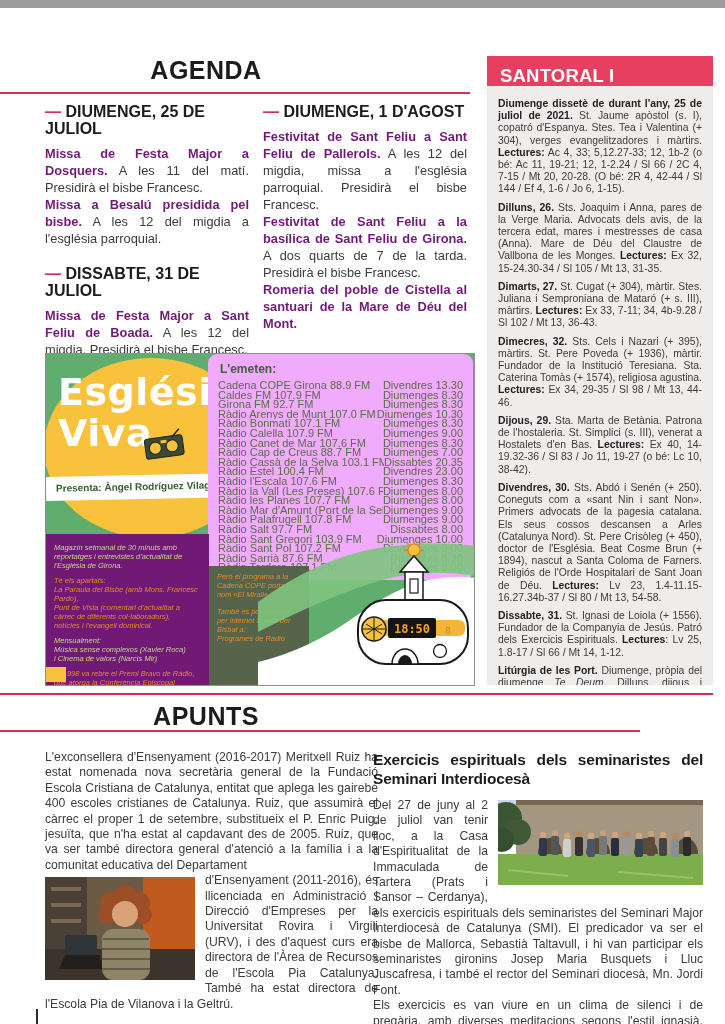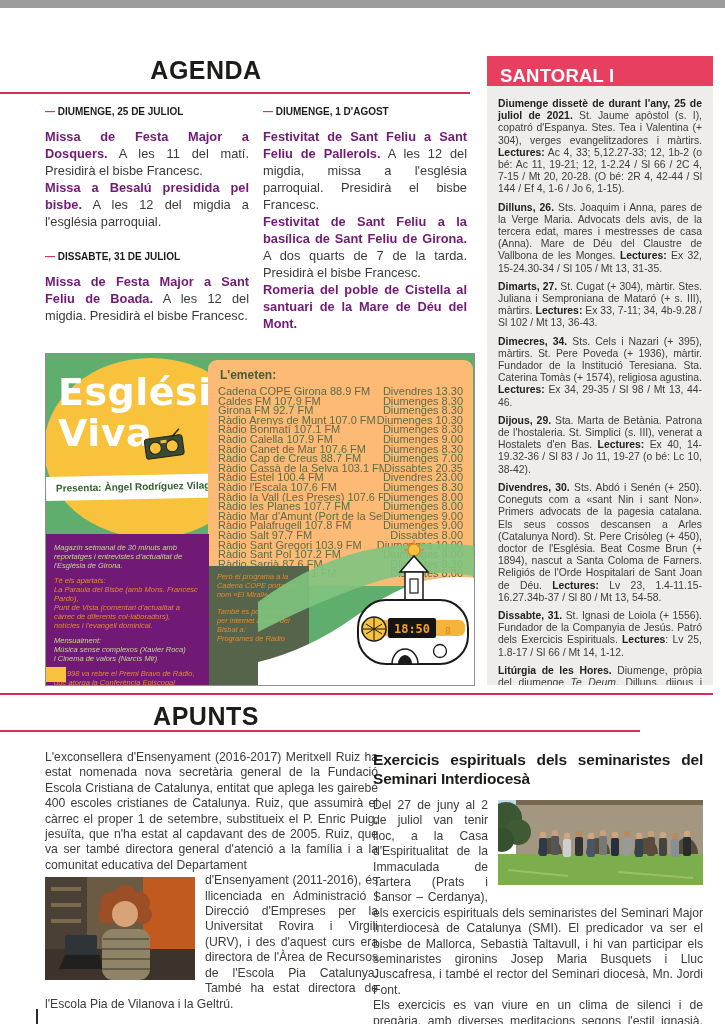--- a/index.html
+++ b/index.html
@@ -3,21 +3,21 @@
 <meta charset="utf-8">
 <style>
   html,body{margin:0;padding:0;background:#9b9b9b;}
   .page{position:relative;width:725px;height:1024px;margin:8px auto;background:#fff;
         font-family:"Liberation Sans",sans-serif;color:#3b3b3a;overflow:hidden;padding-left:46px;}
   
   .big-head{position:absolute;font-size:25px;font-weight:bold;color:#1c1c1b;letter-spacing:.5px;text-align:center;}
   .rule{position:absolute;height:2px;background:#d62e55;}
   
   .agenda-col{position:absolute;top:95px;width:204px;font-size:12.8px;line-height:17px;text-align:justify;}
-  .date-header{font-size:10px;font-weight:bold;color:#1c1c1b;margin:0 0 8px;text-align:left;}
+  .date-header{font-size:16px;font-weight:bold;color:#1c1c1b;margin:0 0 8px;text-align:left;}
   .date-header .dash{color:#d62e55;}
   .agenda-item{margin:0;}
   .agenda-item b{color:#701a75;}
   .sect-gap{margin-top:18px !important;}
   
   .sant-box{position:absolute;left:487px;top:48px;width:226px;height:40px;background:#e63f5f;
             color:#fff;font-weight:bold;font-size:18.5px;line-height:40px;padding-left:13px;box-sizing:border-box;letter-spacing:.2px;}
   .sant-panel{position:absolute;left:487px;top:78px;width:226px;height:599px;background:#efecec;
               box-sizing:border-box;padding:12px 11px 8px;overflow:hidden;
               font-size:10.4px;line-height:12.2px;text-align:justify;color:#3c3c3b;}
@@ -25,21 +25,21 @@
   .sant-entry b{color:#222;}
   
   .ad{position:absolute;left:45px;top:345px;width:430px;height:333px;background:#5fae6e;
       border:1px solid #8f8f8f;box-sizing:border-box;overflow:hidden;}
   .ad-circle{position:absolute;left:-2px;top:4px;width:214px;height:180px;border-radius:50%;background:#f8c23d;}
   .ad-title{position:absolute;left:12px;top:18px;font-size:38px;line-height:41px;font-weight:bold;color:#fff;
             font-family:"DejaVu Sans",sans-serif;letter-spacing:.5px;}
   .presenta{position:absolute;left:0;top:121px;width:194px;height:24px;background:#fff;
             border-radius:0 14px 14px 0;transform:rotate(-1.2deg);
             font-size:10px;font-weight:bold;color:#35602f;line-height:24px;padding-left:10px;box-sizing:border-box;white-space:nowrap;}
-  .emeten-panel{position:absolute;left:162px;top:6px;width:265px;height:226px;background:#fdba74;
+  .emeten-panel{position:absolute;left:162px;top:0;width:265px;height:226px;background:#f0abfc;
                 border-radius:9px;box-sizing:border-box;padding:8px 10px 6px;overflow:hidden;}
   .emeten-label{font-size:12px;font-weight:bold;color:#41603a;margin:0 0 5px 2px;}
   .station-row{display:flex;font-size:11px;line-height:9.6px;color:#5b6c4b;white-space:nowrap;}
   .st-name{flex:1 1 auto;overflow:hidden;}
   .st-time{flex:0 0 72px;}
   .dark-rect{position:absolute;left:0;top:180px;width:163px;height:153px;background:#701a75;
              box-sizing:border-box;padding:9px 8px;font-style:italic;}
   .dark-rect p{margin:0 0 6px;font-size:7.5px;line-height:9px;white-space:pre-line;}
   .info-light{color:#c5d88c;}
   .info-orange{color:#e58a2a;}
@@ -79,25 +79,25 @@
       <p class="agenda-item"><b>Romeria del poble de Cistella al santuari de la Mare de Déu del Mont.</b></p>
     </div>
 
   <div class="sant-box">
     <span>SANTORAL I LECTURES</span>
   </div>
   <div class="sant-panel">
       <p class="sant-entry"><b>Diumenge dissetè de durant l'any, 25 de juliol de 2021.</b> St. Jaume apòstol (s. I), copatró d'Espanya. Stes. Tea i Valentina (+ 304), verges evangelitzadores i màrtirs. <b>Lectures:</b> Ac 4, 33; 5,12.27-33; 12, 1b-2 (o bé: Ac 11, 19-21; 12, 1-2.24 / Sl 66 / 2C 4, 7-15 / Mt 20, 20-28. (O bé: 2R 4, 42-44 / Sl 144 / Ef 4, 1-6 / Jo 6, 1-15).</p>
       <p class="sant-entry"><b>Dilluns, 26.</b> Sts. Joaquim i Anna, pares de la Verge Maria. Advocats dels avis, de la tercera edat, mares i mestresses de casa (Anna). Mare de Déu del Claustre de Vallbona de les Monges. <b>Lectures:</b> Ex 32, 15-24.30-34 / Sl 105 / Mt 13, 31-35.</p>
       <p class="sant-entry"><b>Dimarts, 27.</b> St. Cugat (+ 304), màrtir. Stes. Juliana i Semproniana de Mataró (+ s. III), màrtirs. <b>Lectures:</b> Ex 33, 7-11; 34, 4b-9.28 / Sl 102 / Mt 13, 36-43.</p>
-      <p class="sant-entry"><b>Dimecres, 34.</b> Sts. Cels i Nazari (+ 395), màrtirs. St. Pere Poveda (+ 1936), màrtir. Fundador de la Institució Teresiana. Sta. Caterina Tomàs (+ 1574), religiosa agustina. <b>Lectures:</b> Ex 34, 29-35 / Sl 98 / Mt 13, 44-46.</p>
+      <p class="sant-entry"><b>Dimecres, 32.</b> Sts. Cels i Nazari (+ 395), màrtirs. St. Pere Poveda (+ 1936), màrtir. Fundador de la Institució Teresiana. Sta. Caterina Tomàs (+ 1574), religiosa agustina. <b>Lectures:</b> Ex 34, 29-35 / Sl 98 / Mt 13, 44-46.</p>
       <p class="sant-entry"><b>Dijous, 29.</b> Sta. Marta de Betània. Patrona de l'hostaleria. St. Simplici (s. III), venerat a Hostalets d'en Bas. <b>Lectures:</b> Ex 40, 14-19.32-36 / Sl 83 / Jo 11, 19-27 (o bé: Lc 10, 38-42).</p>
       <p class="sant-entry"><b>Divendres, 30.</b> Sts. Abdó i Senén (+ 250). Coneguts com a «sant Nin i sant Non». Primers advocats de la pagesia catalana. Els seus cossos descansen a Arles (Catalunya Nord). St. Pere Crisòleg (+ 450), doctor de l'Església. Beat Cosme Brun (+ 1894), nascut a Santa Coloma de Farners. Religiós de l'Orde Hospitalari de Sant Joan de Déu. <b>Lectures:</b> Lv 23, 1.4-11.15-16.27.34b-37 / Sl 80 / Mt 13, 54-58.</p>
       <p class="sant-entry"><b>Dissabte, 31.</b> St. Ignasi de Loiola (+ 1556). Fundador de la Companyia de Jesús. Patró dels Exercicis Espirituals. <b>Lectures</b>: Lv 25, 1.8-17 / Sl 66 / Mt 14, 1-12.</p>
-      <p class="sant-entry"><b>Litúrgia de les Hores.</b> Diumenge, pròpia del diumenge <i>Te Deum</i>. Dilluns, dijous i dissabte, del propi. Dimarts i dimecres, de la fèria. Divendres, de la fèria o de la memòria.</p>
+      <p class="sant-entry"><b>Litúrgia de les Port.</b> Diumenge, pròpia del diumenge <i>Te Deum</i>. Dilluns, dijous i dissabte, del propi. Dimarts i dimecres, de la fèria. Divendres, de la fèria o de la memòria.</p>
     </div>
 
   <div class="ad">
     <div class="ad-circle"></div>
     <div class="ad-title">
       <div>Església</div>
       <div>Viva</div>
     </div>
     <svg width="42" height="30" style="position:absolute;left:97px;top:76px;transform:rotate(-8deg);" viewBox="0 0 42 30">
       <rect x="2" y="7" width="38" height="20" rx="3" fill="#3a4a33" stroke="#1d2418"></rect>

